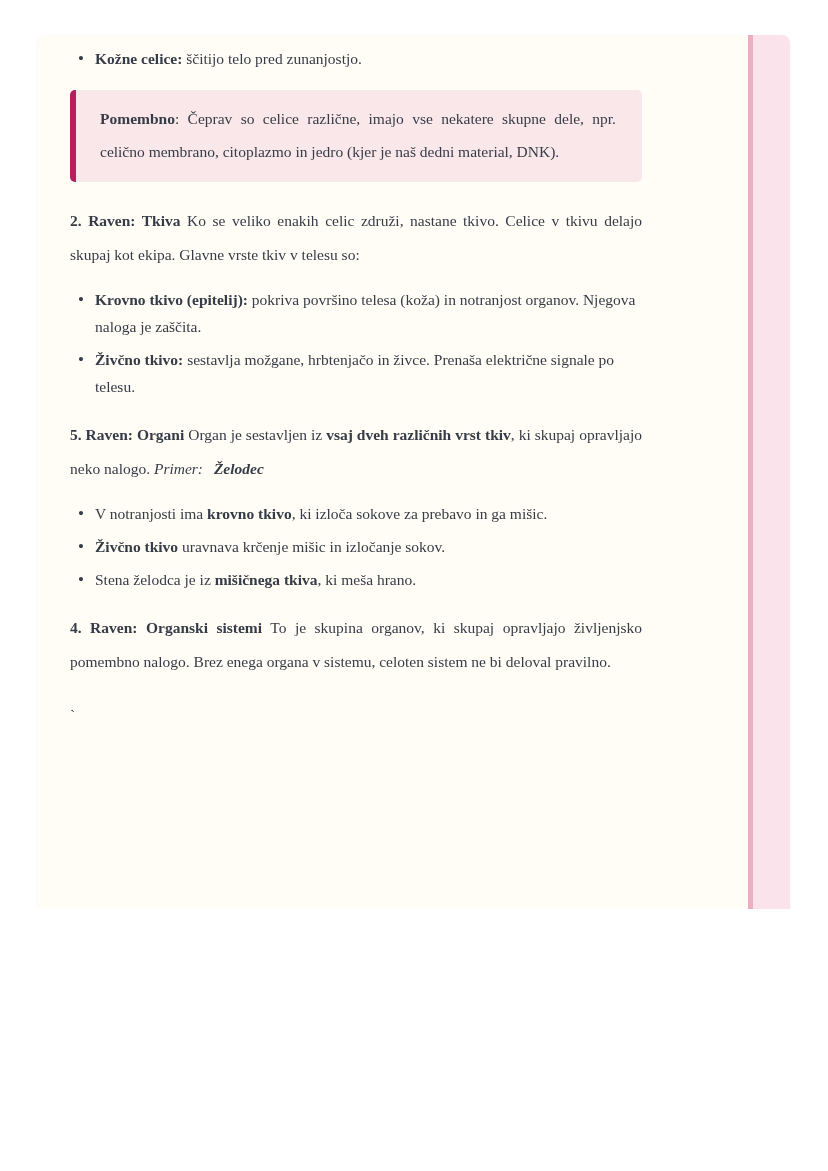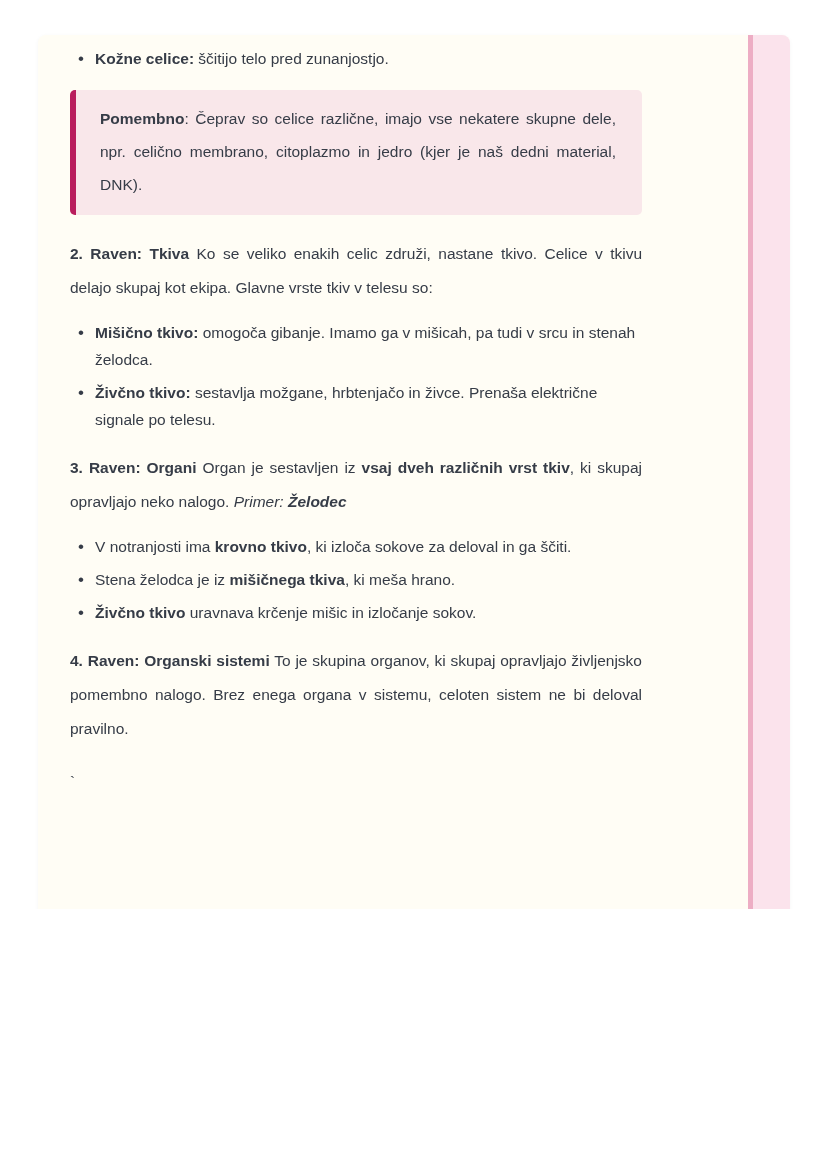--- a/index.html
+++ b/index.html
@@ -7,20 +7,21 @@
     padding: 0;
     background: #ffffff;
     font-family: "Liberation Sans", "DejaVu Sans", sans-serif;
   }
   .canvas {
     position: relative;
     width: 828px;
     height: 909px;
     background: var(--background, #ffffff);
     overflow: hidden;
+    font-family: Liberation Serif, serif;
   }
   .page-card {
     position: absolute;
     left: 38px;
     top: 35px;
     width: 752px;
     height: 1095px;
     background: var(--card-background, #fffdf5);
     border-radius: 8px;
     box-shadow: 0 1px 4px rgba(0,0,0,0.04);
@@ -72,21 +73,21 @@
   .callout-text {
     margin: 0;
     line-height: 33px;
     text-align: justify;
   }
   .para {
     margin: 18px 0 14px 0;
     line-height: 34px;
     text-align: justify;
   }
-  .ital { font-style: italic; }
+  .ital { font-style: italic; margin-left: 7px; }
   .stray {
     margin: 22px 0 0 0;
     line-height: 27px;
   }
   .watermark {
     position: absolute;
     right: 16px;
     bottom: 14px;
     font-size: 16px;
     letter-spacing: 0.3px;
@@ -114,40 +115,40 @@
           <b>Pomembno</b><span>: Čeprav so celice različne, imajo vse nekatere skupne dele, npr. celično membrano, citoplazmo in jedro (kjer je naš dedni material, DNK).</span>
         </p>
       </div>
 
       <p class="para">
         <b>2. Raven: Tkiva</b><span> Ko se veliko enakih celic združi, nastane tkivo. Celice v tkivu delajo skupaj kot ekipa. Glavne vrste tkiv v telesu so:</span>
       </p>
 
       <ul class="bullet-list">
         <li>
-          <b>Mišično tkivo:</b><span> omogoča gibanje. Imamo ga v mišicah, pa tudi v srcu in stenah želodca.</span>
+          <b>Krovno tkivo (epitelij):</b><span> pokriva površino telesa (koža) in notranjost organov. Njegova naloga je zaščita.</span>
         </li>
         <li>
           <b>Živčno tkivo:</b><span> sestavlja možgane, hrbtenjačo in živce. Prenaša električne signale po telesu.</span>
         </li>
       </ul>
 
       <p class="para">
-        <b>3. Raven: Organi</b><span> Organ je sestavljen iz </span><b>vsaj dveh različnih vrst tkiv</b><span>, ki skupaj opravljajo neko nalogo. </span><i>Primer: </i><b class="ital">Želodec</b>
+        <b>5. Raven: Organi</b><span> Organ je sestavljen iz </span><b>vsaj dveh različnih vrst tkiv</b><span>, ki skupaj opravljajo neko nalogo. </span><i>Primer: </i><b class="ital">Želodec</b>
       </p>
 
       <ul class="bullet-list">
         <li>
-          <span>V notranjosti ima </span><b>krovno tkivo</b><span>, ki izloča sokove za deloval in ga ščiti.</span>
+          <span>V notranjosti ima </span><b>krovno tkivo</b><span>, ki izloča sokove za prebavo in ga mišic.</span>
+        </li>
+        <li>
+          <span></span><b>Živčno tkivo</b><span> uravnava krčenje mišic in izločanje sokov.</span>
         </li>
         <li>
           <span>Stena želodca je iz </span><b>mišičnega tkiva</b><span>, ki meša hrano.</span>
-        </li>
-        <li>
-          <span></span><b>Živčno tkivo</b><span> uravnava krčenje mišic in izločanje sokov.</span>
         </li>
       </ul>
 
       <p class="para">
         <b>4. Raven: Organski sistemi</b><span> To je skupina organov, ki skupaj opravljajo življenjsko pomembno nalogo. Brez enega organa v sistemu, celoten sistem ne bi deloval pravilno.</span>
       </p>
 
       <p class="stray">`</p>
 
     </div>

